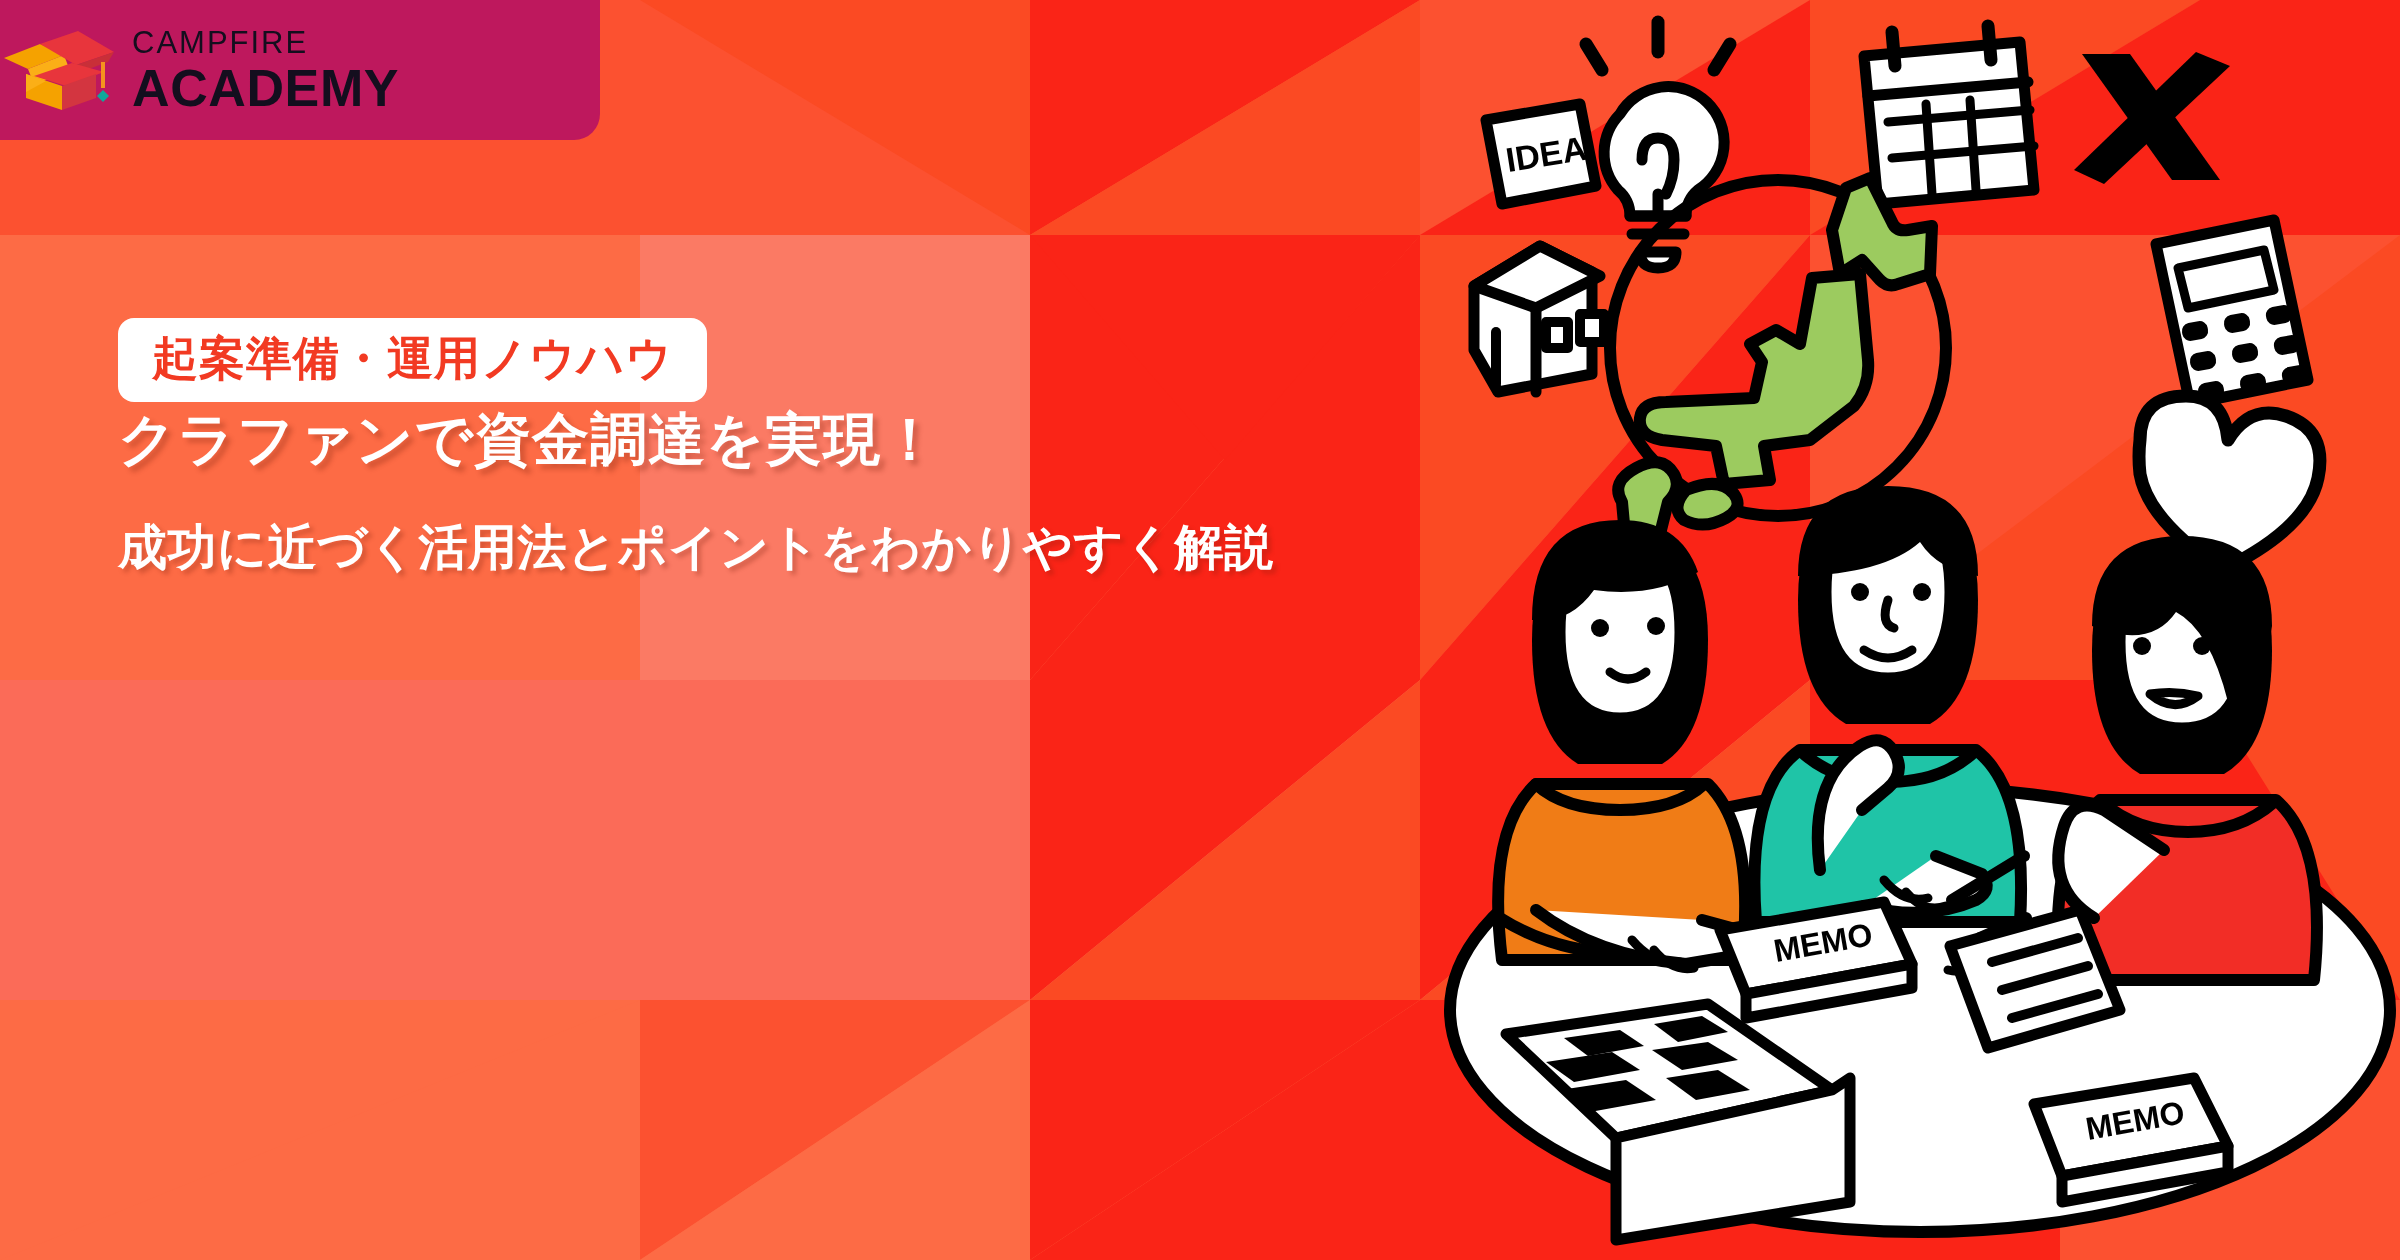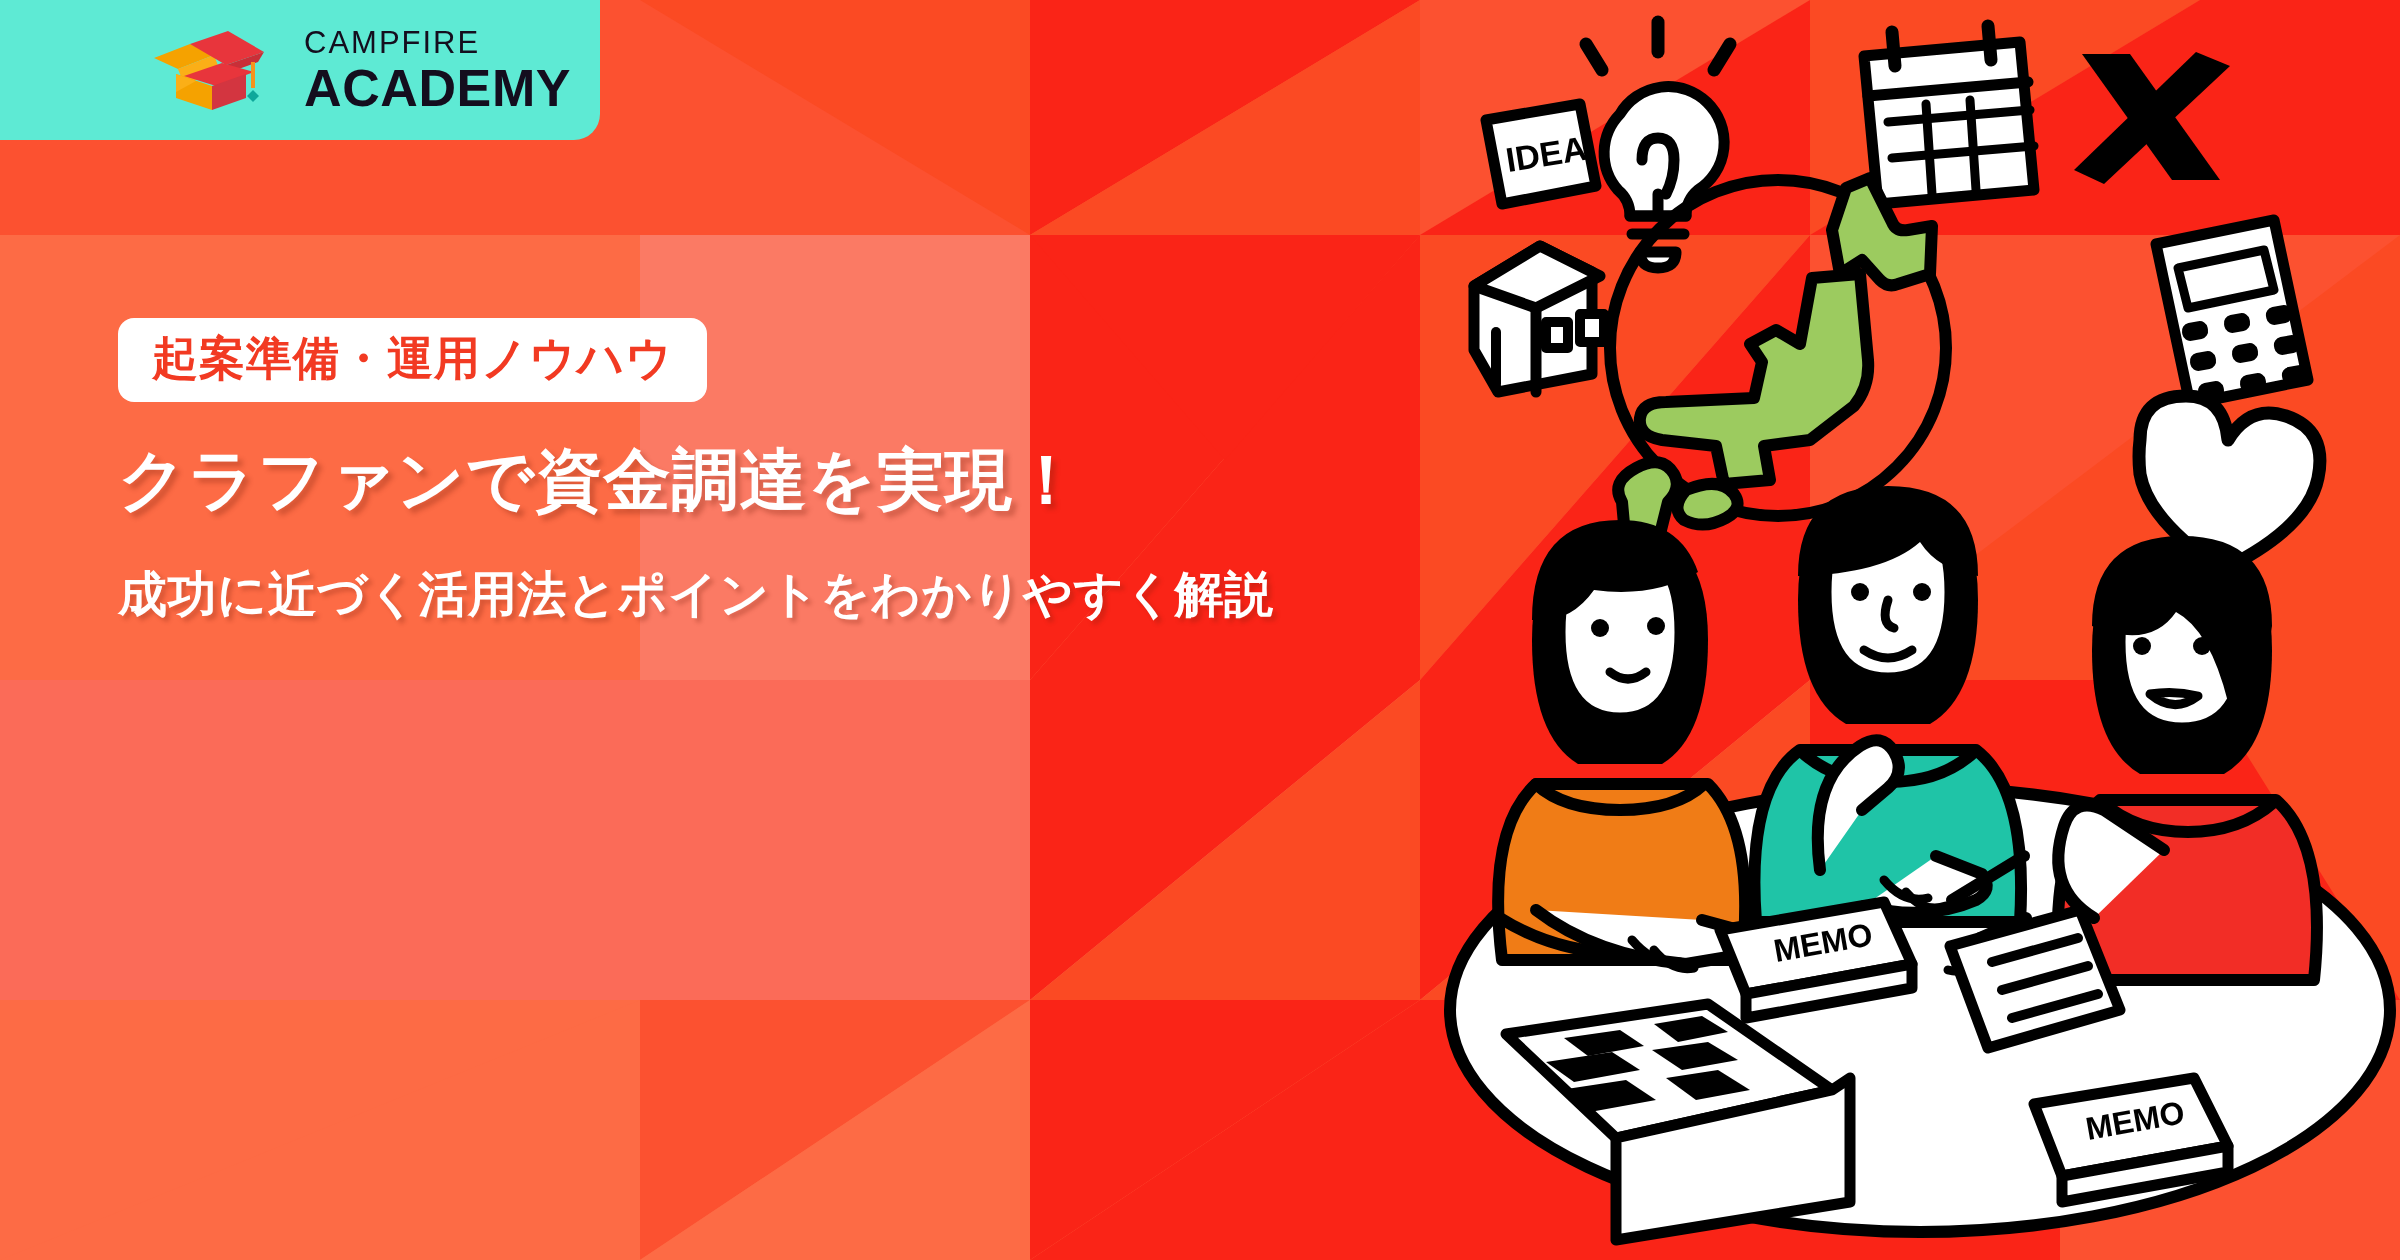--- a/index.html
+++ b/index.html
@@ -9,26 +9,25 @@
     overflow:hidden;
     font-family:"Liberation Sans","DejaVu Sans",sans-serif;
     background:#FC5130;
   }
   #bg-geo{position:absolute;inset:0;width:100%;height:100%;display:block;}
 
   
   #logo-plate{
     position:absolute;left:0;top:0;
     width:600px;height:140px;
-    background:#5eead4;
+    background:#be185d;
     border-bottom-right-radius:26px;
     display:flex;align-items:center;
-    padding-left:150px;
     box-sizing:border-box;
-    gap:34px;
+    gap:12px;
   }
   #logo-mark{width:120px;height:92px;flex:0 0 auto;display:block;}
   #logo-word{display:flex;flex-direction:column;justify-content:center;line-height:1;}
   #logo-word .l1{
     font-size:31px;font-weight:500;letter-spacing:2.0px;
     color:#140E1E;
   }
   #logo-word .l2{
     font-size:52px;font-weight:800;letter-spacing:0.6px;
     color:#140E1E;margin-top:4px;
@@ -48,23 +47,22 @@
   #badge-label{
     display:block;
     color:#F23A22;
     font-size:46px;
     font-weight:800;
     letter-spacing:1px;
     line-height:1;
     white-space:nowrap;
   }
   #headline{
-    margin-top:34px;
     color:#ffffff;
-    font-size:67px;
+    font-size:57px;
     font-weight:800;
     line-height:1.32;
     letter-spacing:1px;
     text-shadow:5px 5px 5px rgba(120,30,10,0.30);
     max-width:1180px;
   }
   #subhead{
     margin-top:36px;
     color:#ffffff;
     font-size:49px;

